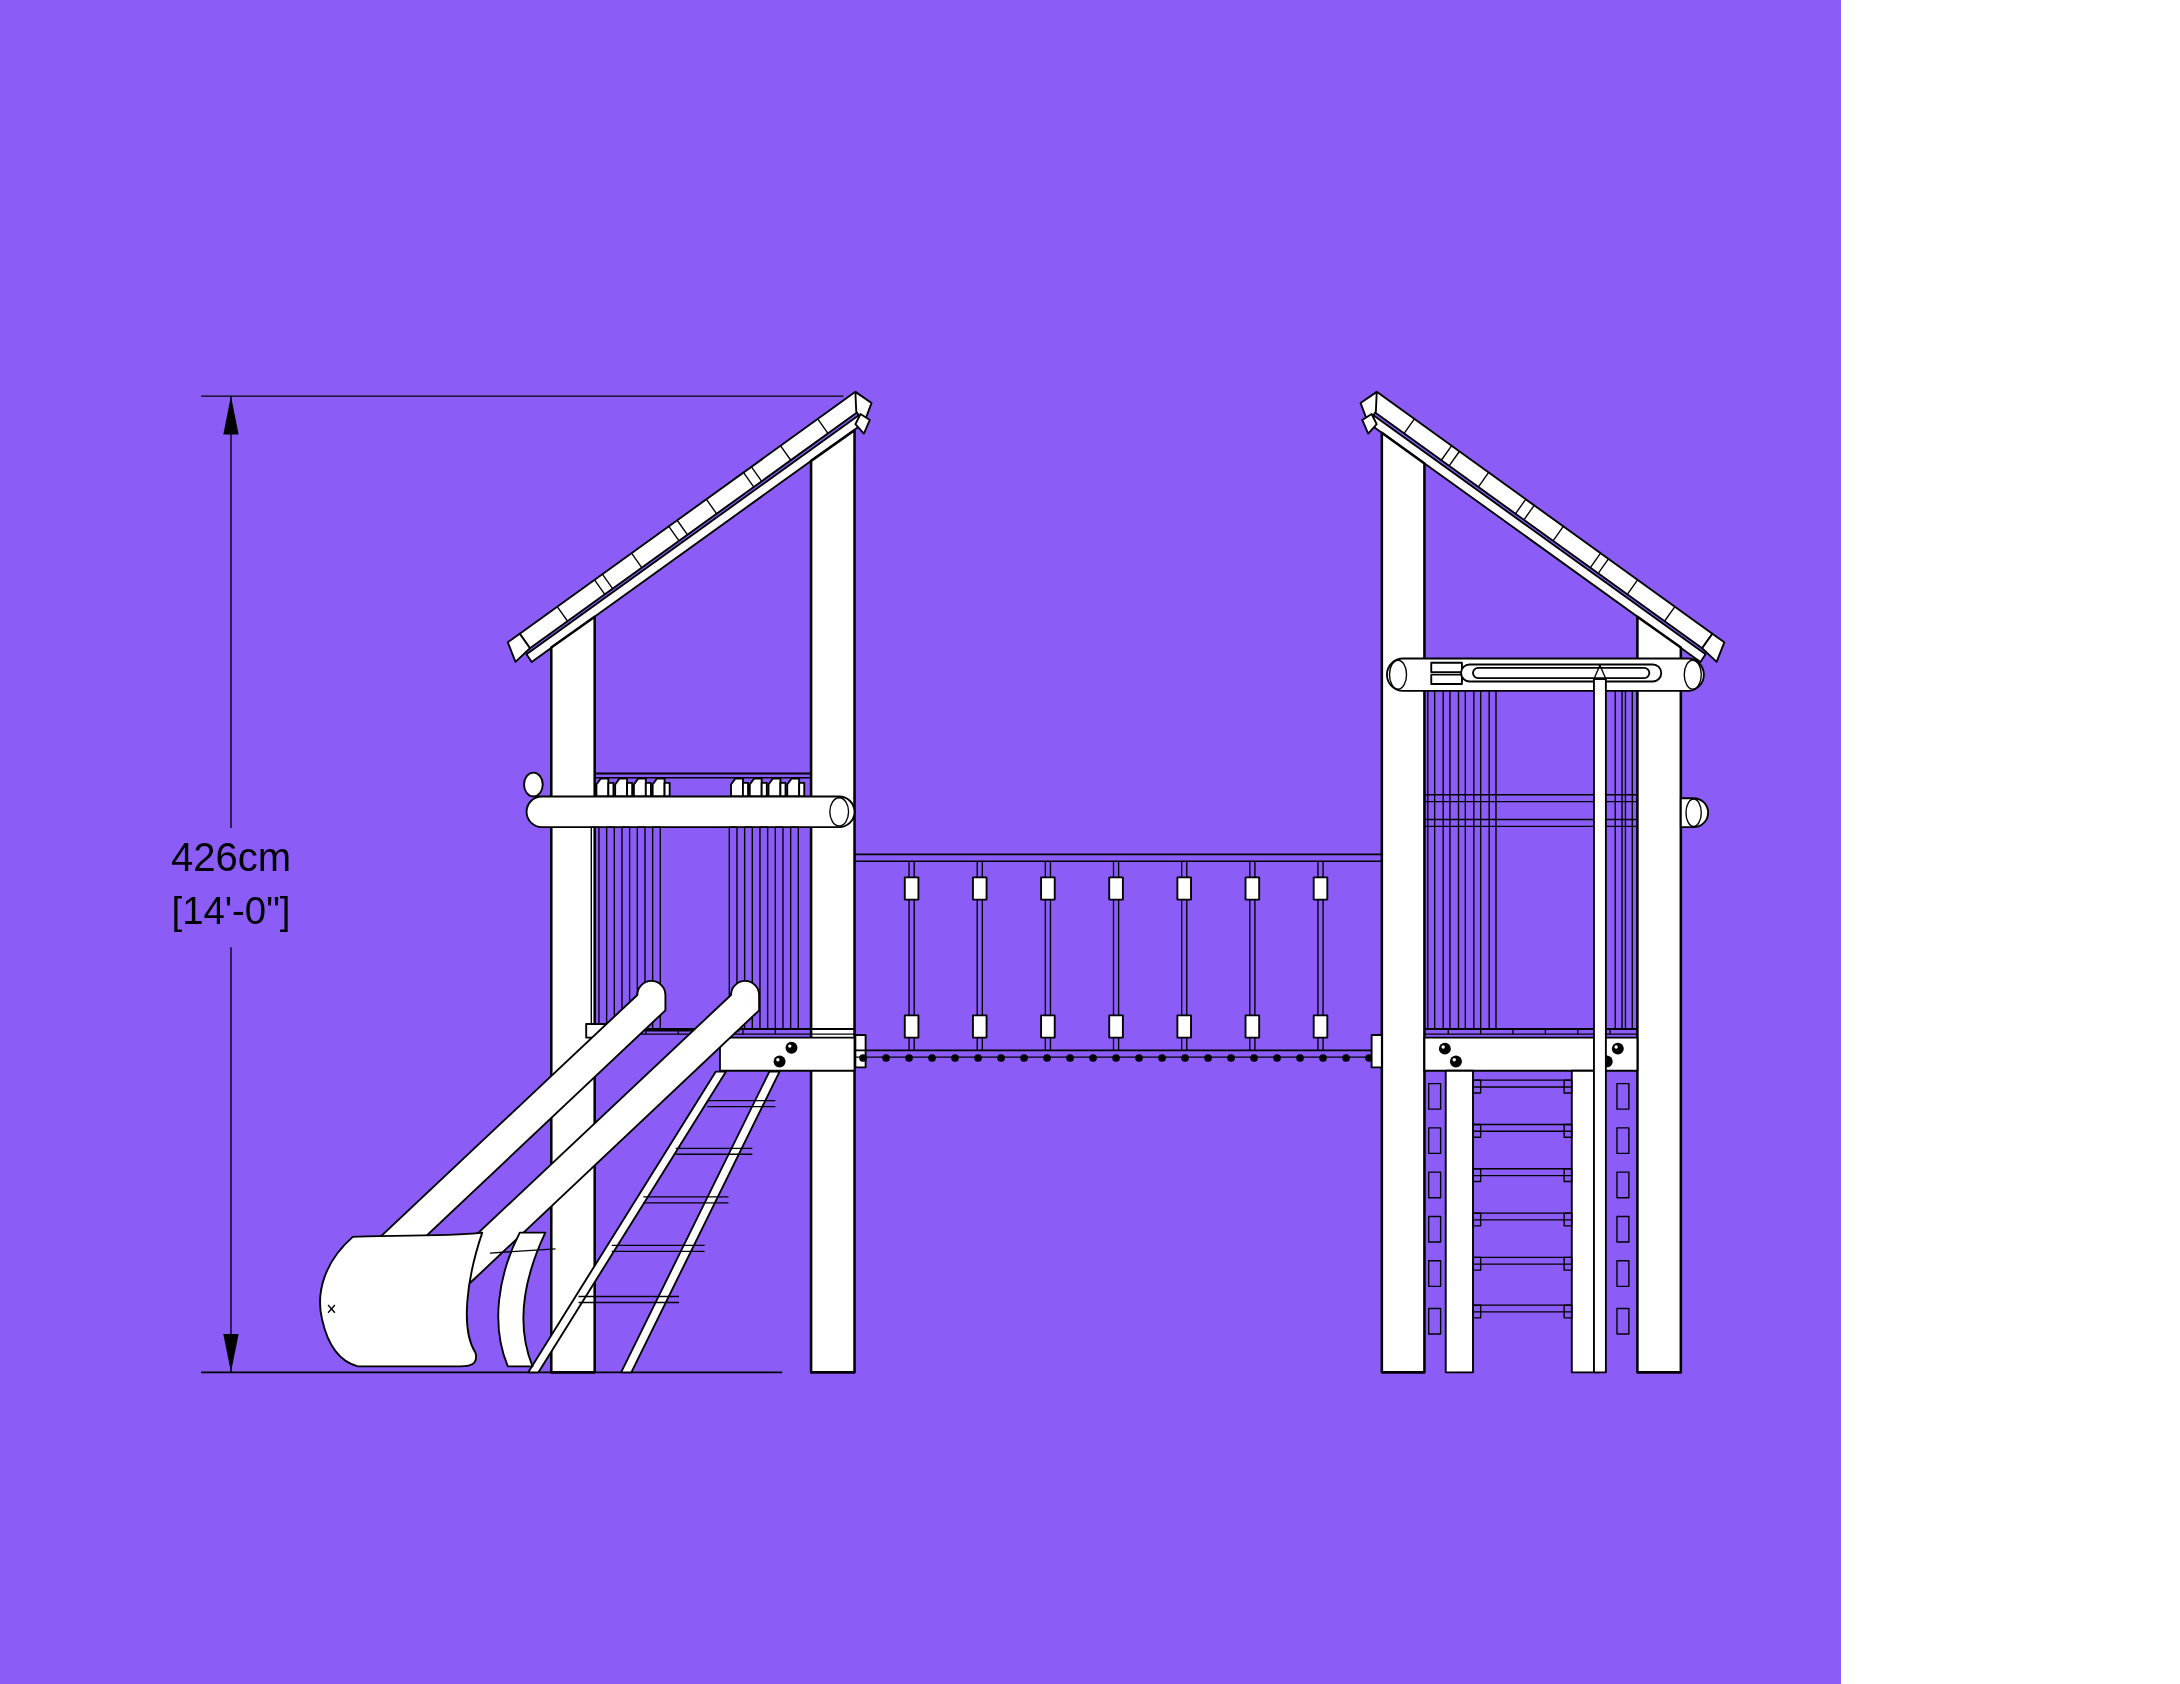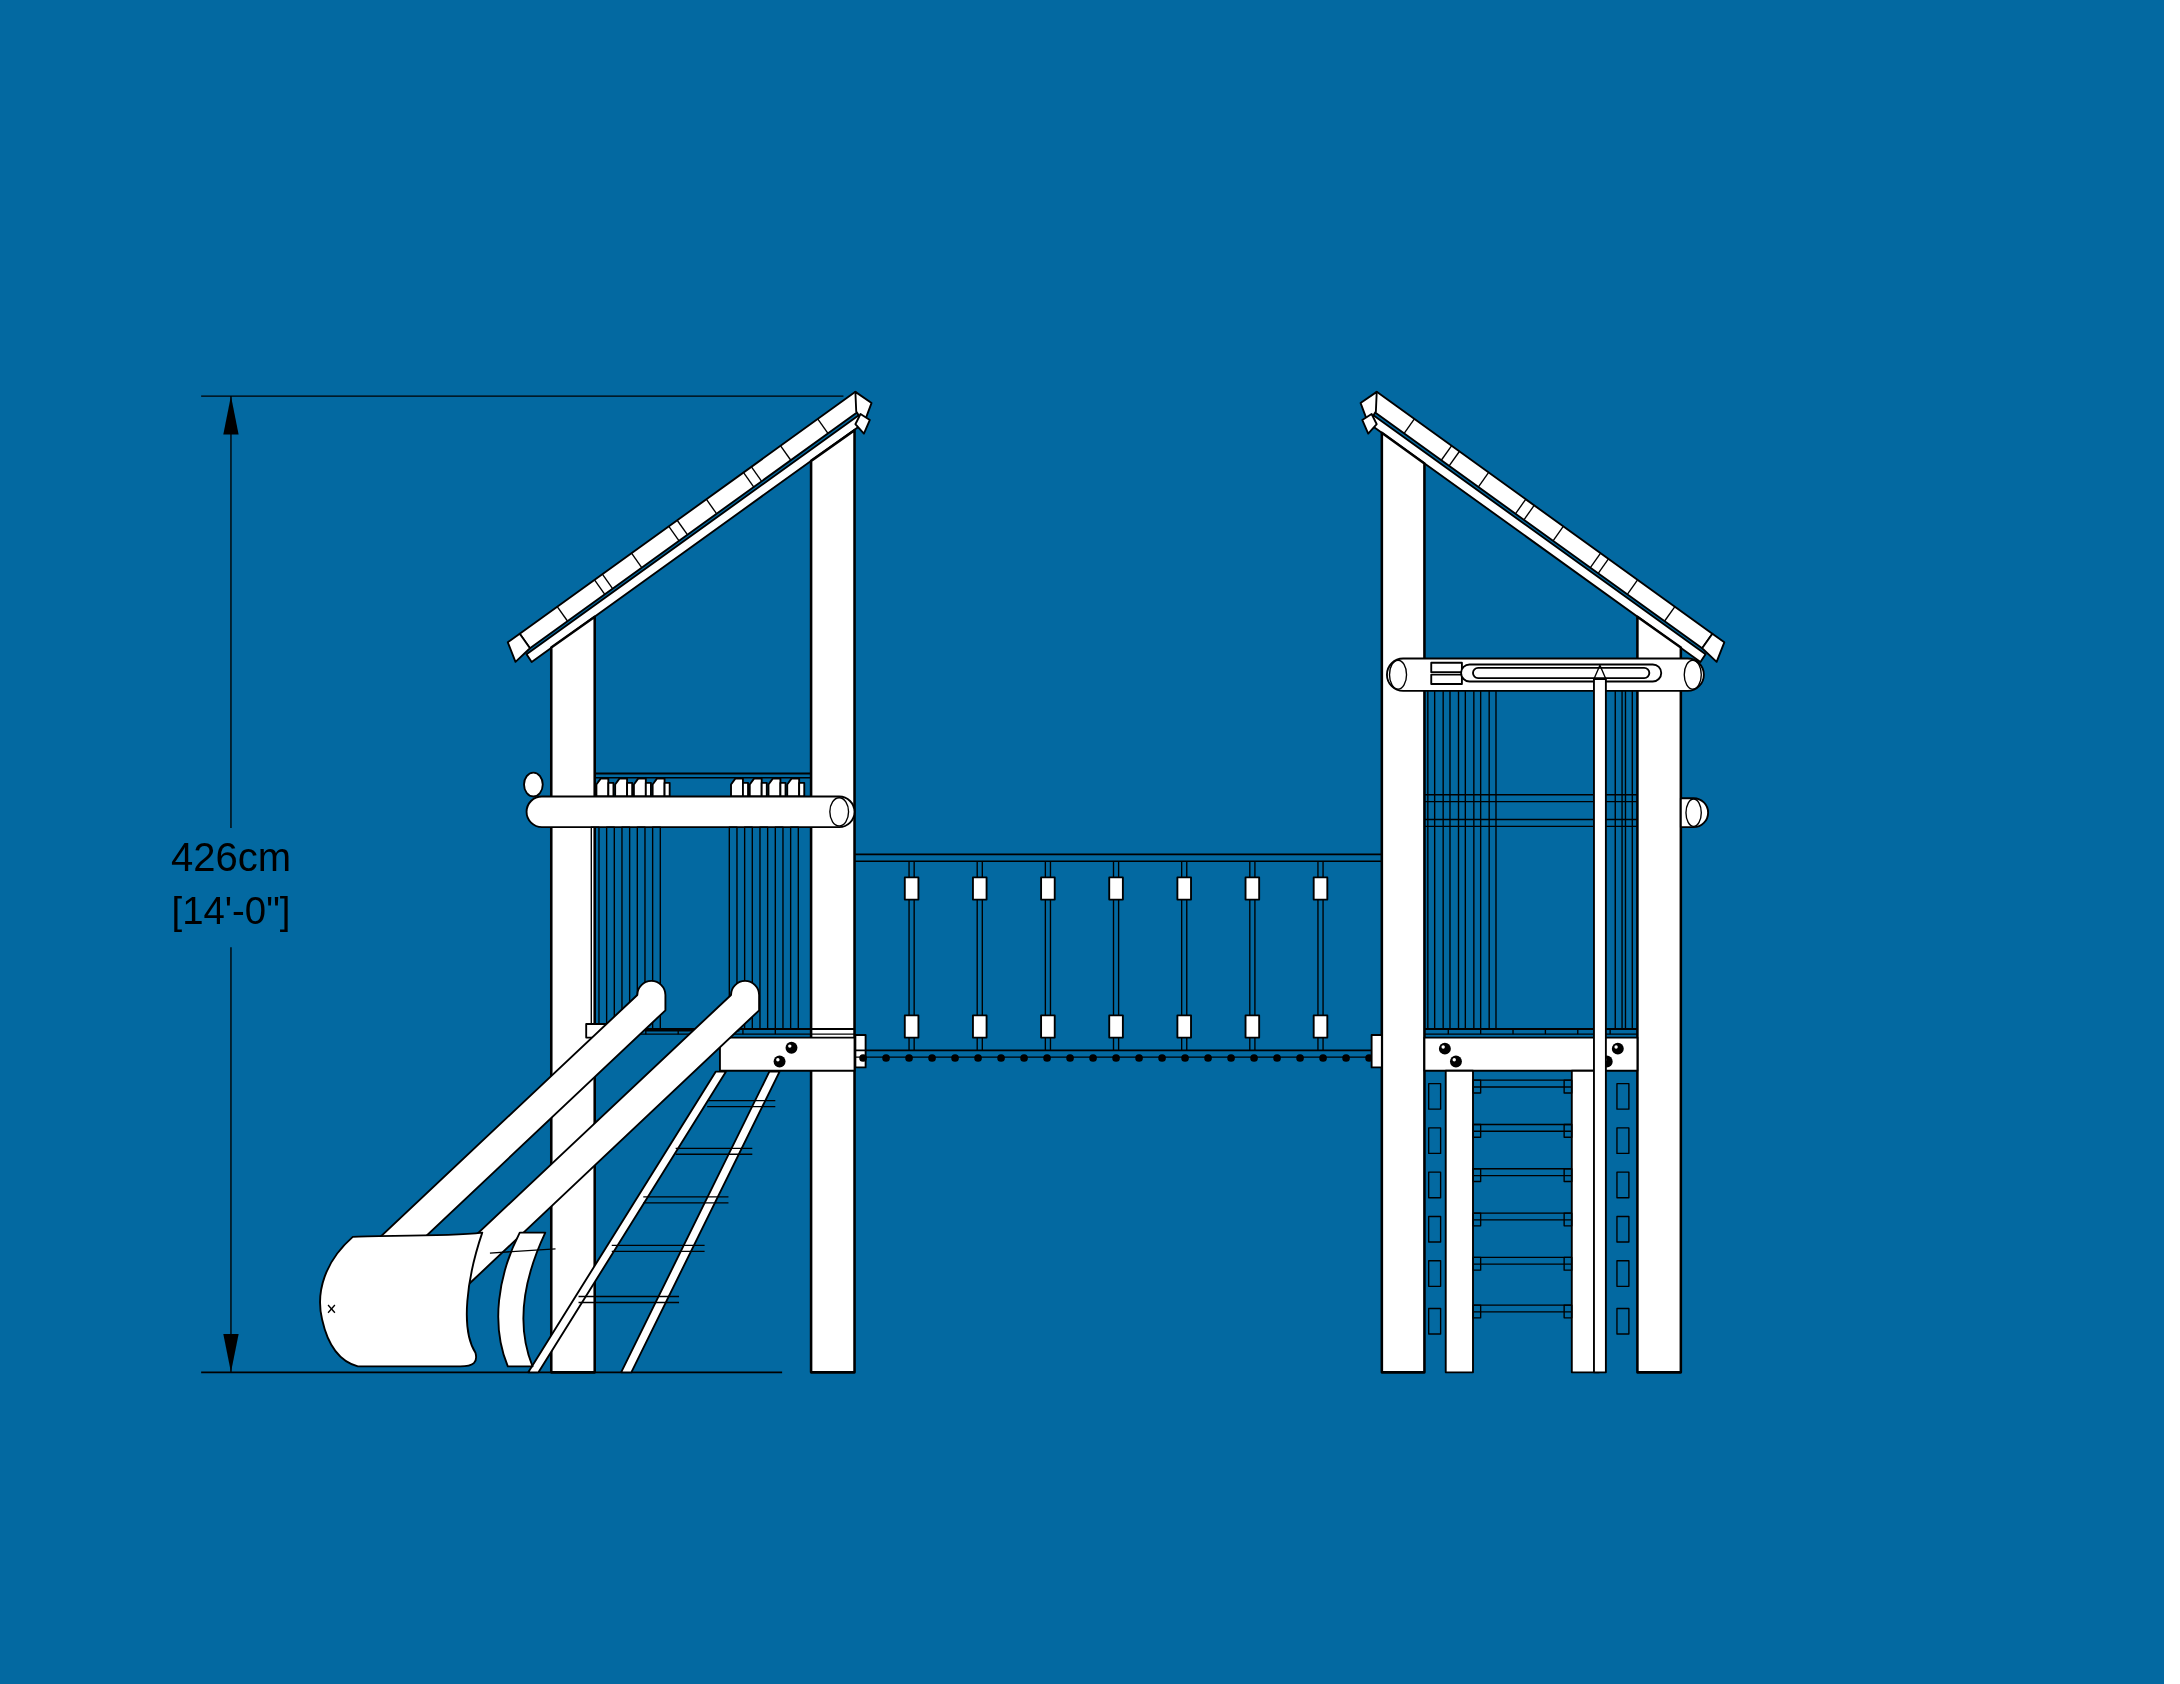--- a/index.html
+++ b/index.html
@@ -1,16 +1,16 @@
 <!DOCTYPE html>
 <html style="font-size:13.6px"><head>
 <meta charset="utf-8">
 <style>
   html,body{margin:0;padding:0;background:#ffffff;}
-  .stage{width:2164px;height:1685px;background:#0369a1;position:relative;overflow:hidden;}
+  .stage{width:1841px;height:1685px;background:#8b5cf6;position:relative;overflow:hidden;}
   svg{display:block;}
   .s   {stroke:#000;fill:none;stroke-width:2.2;stroke-linejoin:round;stroke-linecap:butt;}
   .s1  {stroke:#000;fill:none;stroke-width:1.6;stroke-linejoin:round;}
   .w   {fill:#ffffff;stroke:#000;stroke-width:2.2;stroke-linejoin:round;}
   .w3  {fill:#ffffff;stroke:#000;stroke-width:3;stroke-linejoin:round;}
   .blk {fill:#000;stroke:none;}
   .dimtext{font-family:"Liberation Sans","DejaVu Sans",sans-serif;fill:#000;}
   .m46{font-size:47px;}
   .m44{font-size:45px;}
 </style>

